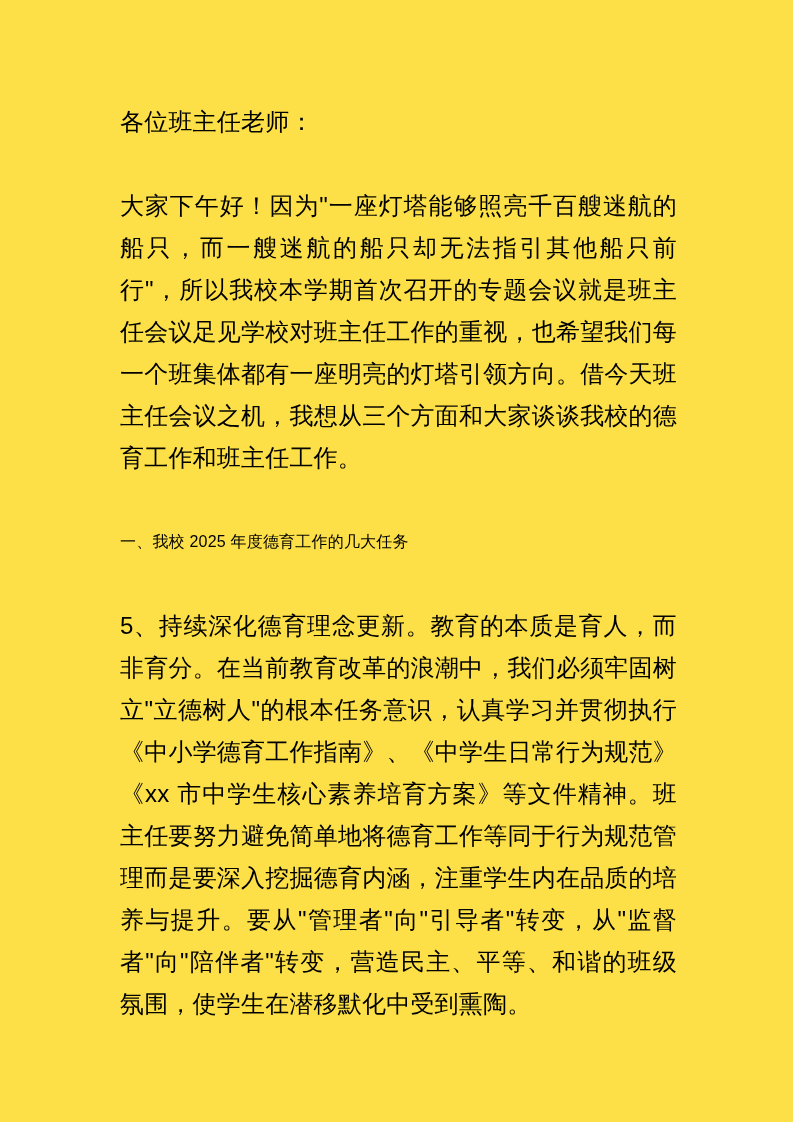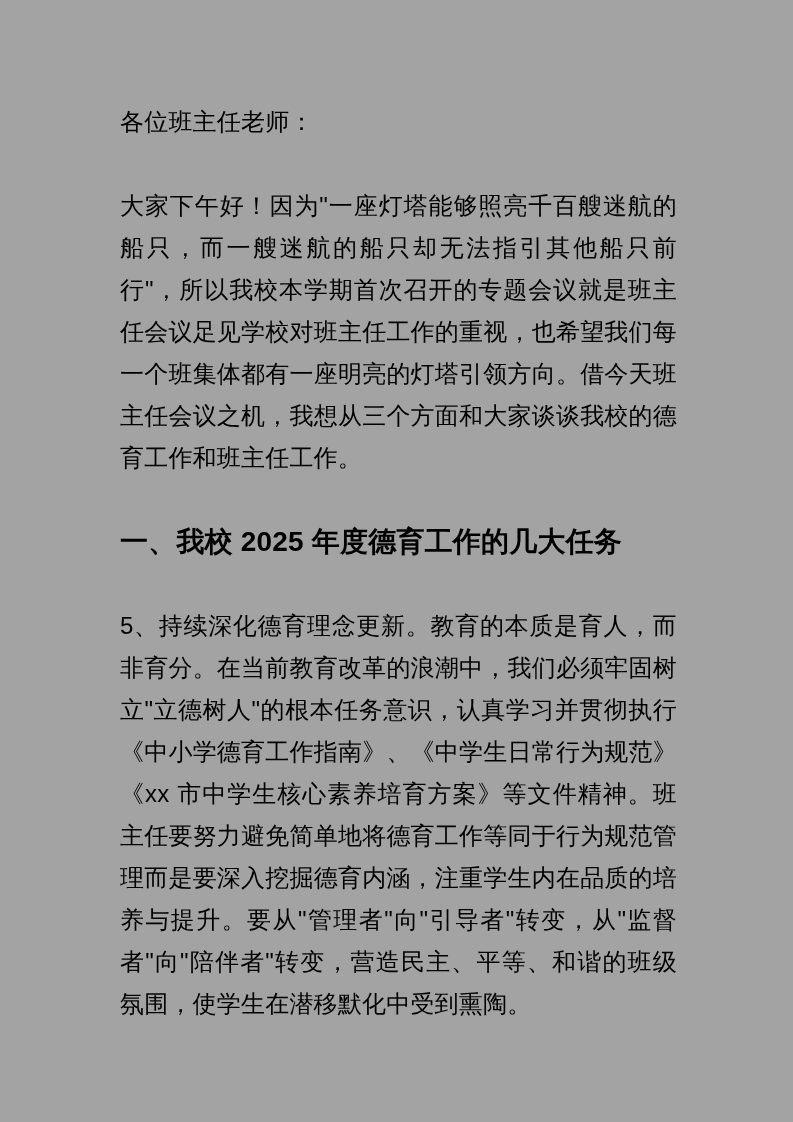--- a/index.html
+++ b/index.html
@@ -12,42 +12,42 @@
       background: #ffffff;
       color: #000000;
       font-family: "Liberation Sans", "DejaVu Sans", sans-serif;
       overflow: hidden;
     }
     .page {
       box-sizing: border-box;
       width: 793px;
       height: 1122px;
       padding: 101px 116px 0 120px;
-      background: #a3a3a3;
+      background: #fde047;
     }
     .para,
     .heading {
       font-size: 24px;
       line-height: 42px;
       font-weight: 400;
       margin: 0 0 42px 0;
       letter-spacing: 0.2px;
       color: #000000;
     }
     .para.justified {
       text-align: justify;
       text-justify: inter-ideograph;
     }
     .salutation,
     .heading {
       text-align: left;
     }
     h2.heading {
-      font-size: 28px;
-      font-weight: 700;
+      font-size: 16px;
+      font-weight: 400;
     }
   </style>
 </head>
 <body>
 
 <div class="page">
   <p class="para salutation">各位班主任老师：</p>
 
   <p class="para justified">大家下午好！因为"一座灯塔能够照亮千百艘迷航的船只，而一艘迷航的船只却无法指引其他船只前行"，所以我校本学期首次召开的专题会议就是班主任会议足见学校对班主任工作的重视，也希望我们每一个班集体都有一座明亮的灯塔引领方向。借今天班主任会议之机，我想从三个方面和大家谈谈我校的德育工作和班主任工作。</p>
 

